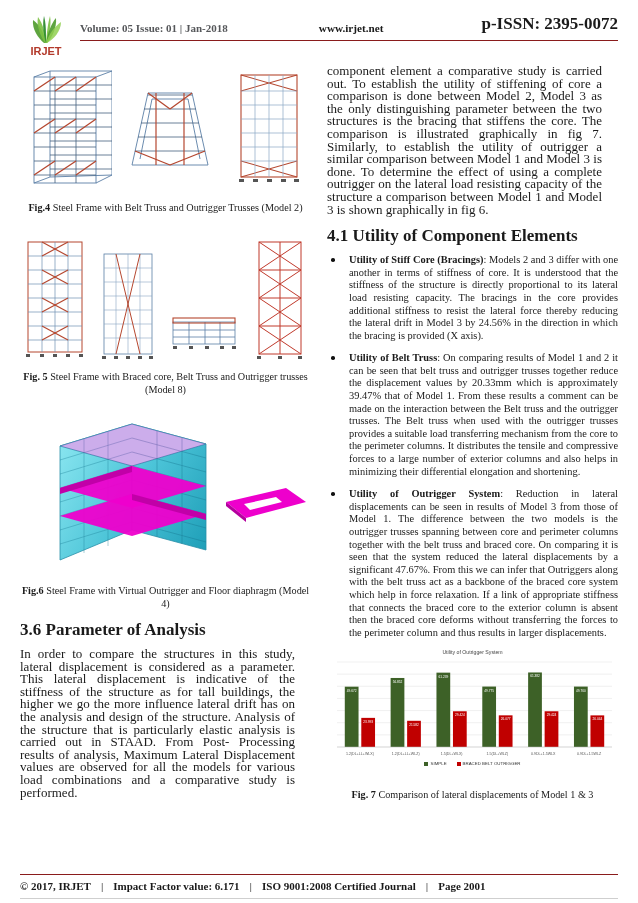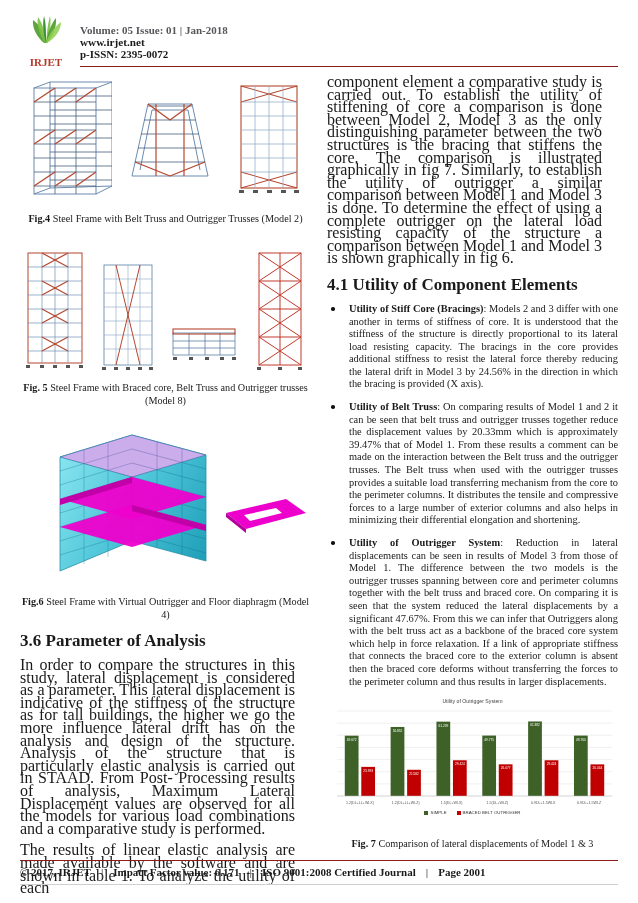--- a/index.html
+++ b/index.html
@@ -37,27 +37,27 @@
     padding-top: 2px;
   }
   .logo-fan {
     width: 44px;
     height: 28px;
     margin: 0 auto;
     position: relative;
   }
   .logo-fan svg { display: block; }
   .logo-word {
-    font-family: Liberation Serif, serif;
+    font-family: Liberation Sans, sans-serif;
     font-weight: bold;
     font-size: 11px;
     color: #b33a2b;
     letter-spacing: 0px;
     line-height: 12px;
-    margin-top: 12px;
+    margin-top: 1px;
   }
   .header-main {
     flex: 1 1 auto;
     min-width: 0;
   }
   .header-row1 {
     display: flex;
     justify-content: space-between;
     align-items: baseline;
   }
@@ -69,40 +69,39 @@
     white-space: nowrap;
   }
   .eissn {
     font-size: 11.6px;
     font-weight: bold;
     white-space: nowrap;
     padding-left: 8px;
   }
   .header-row2 {
     display: flex;
-    align-items: flex-start;
-    margin-top: 10px;
-    flex-direction: column;
+    align-items: flex-end;
+    margin-top: 0;
   }
   .volume {
     font-size: 11px;
     font-weight: bold;
     color: #55575a;
     white-space: nowrap;
     flex: 0 0 auto;
   }
   .website {
     font-size: 11.2px;
     font-weight: bold;
     flex: 1 1 auto;
     text-align: center;
     padding-right: 7px;
   }
   .pissn {
-    font-size: 11px;
+    font-size: 17px;
     font-weight: bold;
     white-space: nowrap;
     flex: 0 0 auto;
   }
   .header-rule {
     border: 0;
     border-top: 1.6px solid #8a1c1c;
     margin: 6px 0 0 0;
   }
 
@@ -112,21 +111,21 @@
     gap: 16px;
     margin-top: 8px;
     height: 768px;
   }
   .col {
     width: 291px;
     flex: 0 0 291px;
   }
 
   p.body {
-    font-size: 16px;
+    font-size: 13px;
     line-height: 12.6px;
     text-align: justify;
     margin: 0 16px 9px 0;
     font-family: "Liberation Serif", serif;
   }
   h2.section {
     font-size: 17px;
     font-weight: bold;
     margin: 10px 0 8px 0;
     font-family: "Liberation Serif", serif;
@@ -217,21 +216,21 @@
     margin-top: 1px;
   }
   .legend-item { display: flex; align-items: center; gap: 2px; }
   .legend-swatch { width: 4px; height: 4px; display:inline-block; }
 
   
   .footer {
     position: absolute;
     left: 20px;
     right: 20px;
-    bottom: 18px;
+    bottom: 4px;
   }
   .footer-rule {
     border: 0;
     border-top: 1.6px solid #8a1c1c;
     margin: 0 0 5px 0;
   }
   .footer-rule2 {
     border: 0;
     border-top: 1px solid #cfcfcf;
     margin: 6px 0 0 0;
@@ -539,21 +538,20 @@
           <polygon points="206,92 266,78 286,92 226,108" fill="#ee00cc"></polygon>
           <polygon points="224,94 256,87 262,92 230,100" fill="#ffffff"></polygon>
           <polygon points="206,92 226,108 226,112 206,96" fill="#b5009e"></polygon>
         </svg>
       </div>
       <div class="caption"><b>Fig.6</b><span> Steel Frame with Virtual Outrigger and Floor diaphragm (Model 4)</span></div>
 
       <h2 class="section">3.6 Parameter of Analysis</h2>
       <p class="body">In order to compare the structures in this study, lateral displacement is considered as a parameter. This lateral displacement is indicative of the stiffness of the structure as for tall buildings, the higher we go the more influence lateral drift has on the analysis and design of the structure. Analysis of the structure that is particularly elastic analysis is carried out in STAAD. From Post- Processing results of analysis, Maximum Lateral Displacement values are observed for all the models for various load combinations and a comparative study is performed.</p>
 
-      <p class="body">The results of linear elastic analysis are made available by the software and are shown in table 1. To analyze the utility of each</p>
     </div>
 
     <div class="col">
       <p class="body">component element a comparative study is carried out. To establish the utility of stiffening of core a comparison is done between Model 2, Model 3 as the only distinguishing parameter between the two structures is the bracing that stiffens the core. The comparison is illustrated graphically in fig 7. Similarly, to establish the utility of outrigger a similar comparison between Model 1 and Model 3 is done. To determine the effect of using a complete outrigger on the lateral load resisting capacity of the structure a comparison between Model 1 and Model 3 is shown graphically in fig 6.</p>
 
       <h2 class="section">4.1 Utility of Component Elements</h2>
 
       <ul class="bullets">
         <li>
           <span class="dot"></span>

